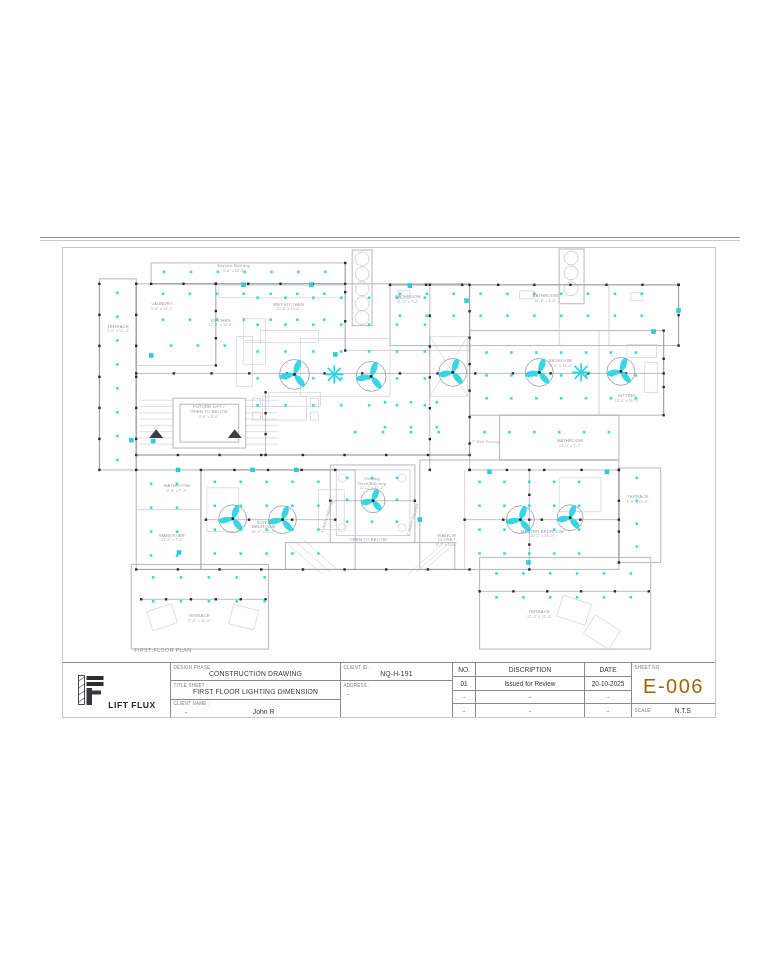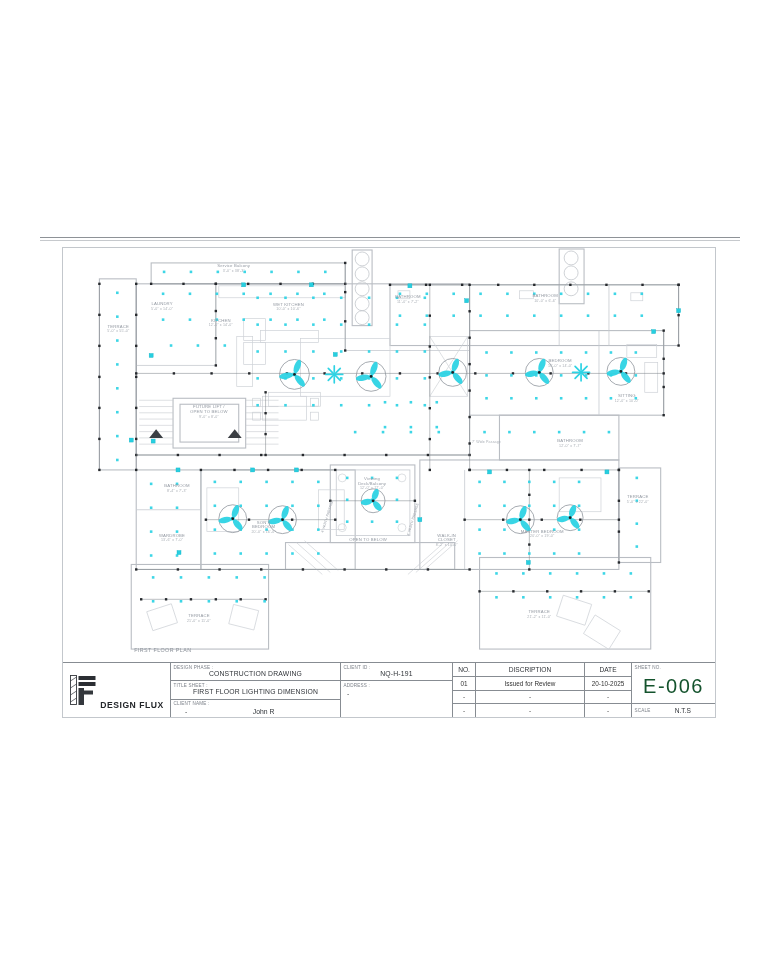--- a/index.html
+++ b/index.html
@@ -26,21 +26,21 @@
   .cl-row2{flex:1;}
   .rev-cell{width:179px;display:flex;flex-direction:column;font-size:6.4px;}
   .rev-row{flex:1;display:flex;border-bottom:1px solid #878c92;box-sizing:border-box;align-items:center;}
   .rev-row:last-child{border-bottom:none;}
   .rc-no{width:22px;border-right:1px solid #878c92;text-align:center;align-self:stretch;display:flex;align-items:center;justify-content:center;}
   .rc-disc{flex:1;border-right:1px solid #878c92;text-align:center;align-self:stretch;display:flex;align-items:center;justify-content:center;}
   .rc-date{width:46px;text-align:center;align-self:stretch;display:flex;align-items:center;justify-content:center;}
   .rev-head{font-size:6.6px;color:#2e3237;}
   .sheetno-cell{width:83px;border-right:none;display:flex;flex-direction:column;}
   .sheetno-big{flex:1;display:flex;align-items:center;justify-content:center;
-               font-size:20px;font-weight:300;letter-spacing:1.5px;color:#14532d;}
+               font-size:20px;font-weight:300;letter-spacing:1.5px;color:#a16207;}
   .scale-row{height:14px;border-top:1px solid #878c92;display:flex;align-items:center;box-sizing:border-box;}
   .scale-val{flex:1;text-align:center;font-size:6.6px;color:#2e3237;}
   .name-flex{flex:1;display:flex;align-items:center;}
   .name-dash{font-size:6.8px;color:#2e3237;margin-left:14px;}
   .name-val{flex:1;text-align:center;font-size:6.8px;color:#2e3237;}
   .addr-val{font-size:6.8px;color:#2e3237;padding:2px 0 0 6px;text-align:left;}
 </style>
 </head>
 <body>
 
@@ -690,21 +690,21 @@
           <rect x="1.5" y="1.5" width="6" height="29" fill="none" stroke="#34383d" stroke-width="0.9"></rect>
           <line x1="1.5" y1="7" x2="7.5" y2="3" stroke="#34383d" stroke-width="0.7"></line>
           <line x1="1.5" y1="14" x2="7.5" y2="10" stroke="#34383d" stroke-width="0.7"></line>
           <line x1="1.5" y1="21" x2="7.5" y2="17" stroke="#34383d" stroke-width="0.7"></line>
           <line x1="1.5" y1="28" x2="7.5" y2="24" stroke="#34383d" stroke-width="0.7"></line>
           <rect x="9.5" y="2" width="17" height="4" fill="#2b2e33"></rect>
           <rect x="9.5" y="8" width="17" height="4" fill="#2b2e33"></rect>
           <rect x="9.5" y="14" width="5.5" height="17" fill="#34383d"></rect>
           <rect x="15" y="16.5" width="9" height="4" fill="#34383d"></rect>
         </svg>
-        <div class="logo-text">DESIGN FLUX</div>
+        <div class="logo-text">LIFT FLUX</div>
       </div>
 
       <div class="tb-cell mid-cell">
         <div class="mid-row">
           <div class="tb-label">DESIGN PHASE :</div>
           <div class="tb-value">CONSTRUCTION DRAWING</div>
         </div>
         <div class="mid-row">
           <div class="tb-label">TITLE SHEET :</div>
           <div class="tb-value">FIRST FLOOR LIGHTING DIMENSION</div>

